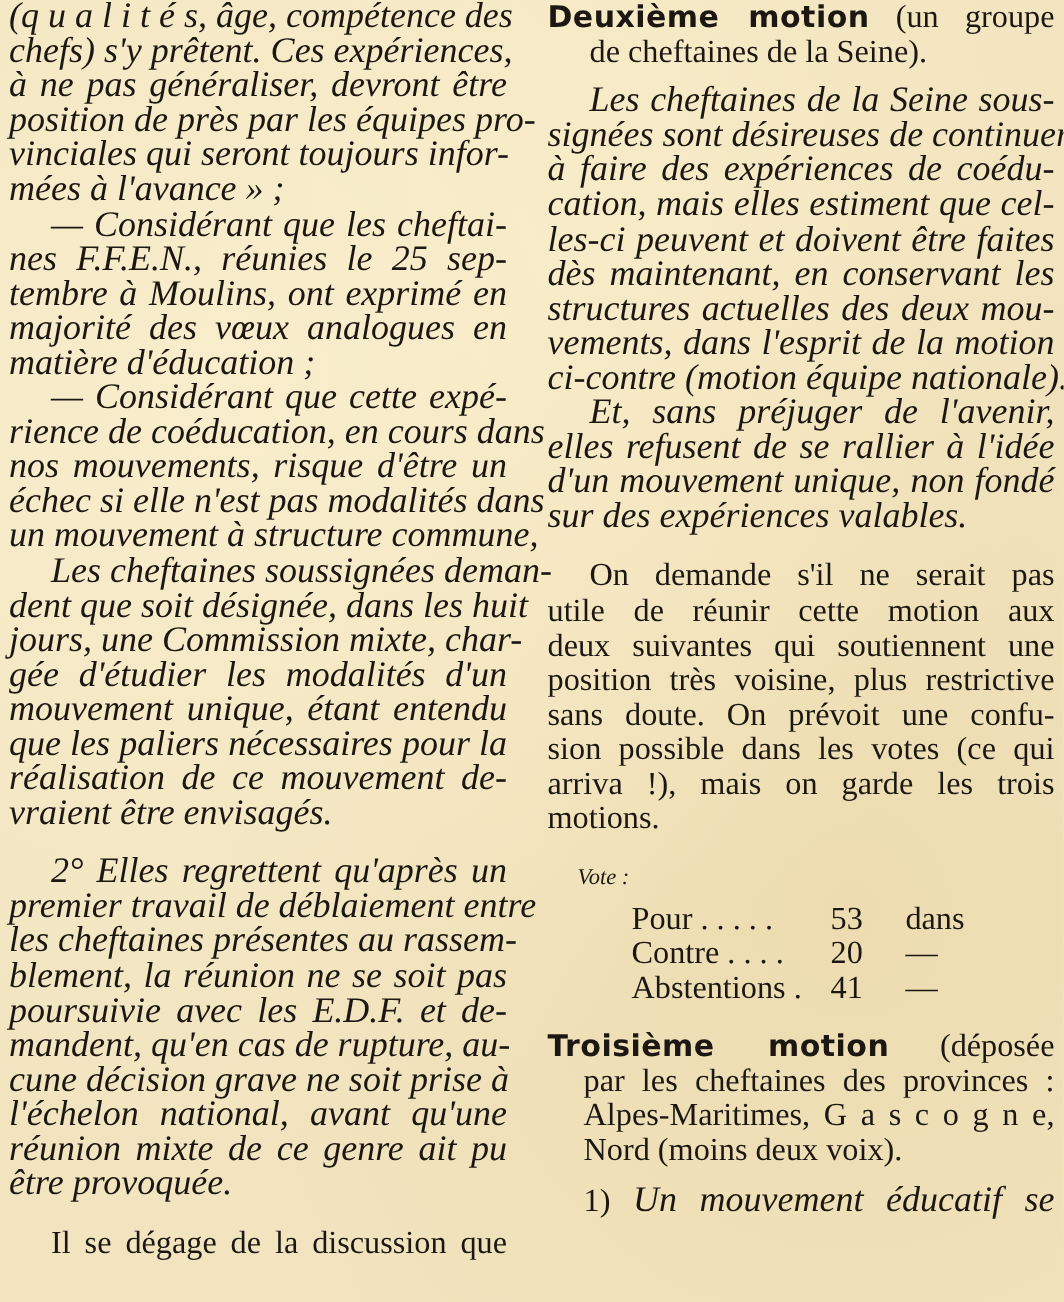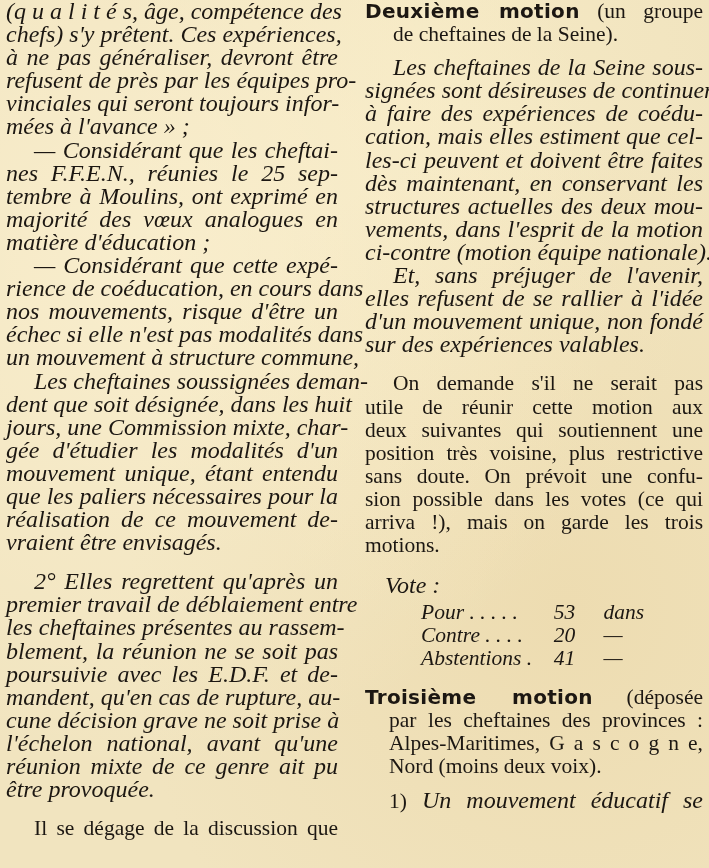--- a/index.html
+++ b/index.html
@@ -25,37 +25,37 @@
   }
   .it { font-style: italic; font-family: "Liberation Serif", "DejaVu Serif", serif; font-size: 24px; }
   .rm { font-family: "Liberation Serif", "DejaVu Serif", serif; font-size: 21.5px; }
   .last { text-align-last: left; }
   .indent { padding-left: 28px; box-sizing: border-box; }
   .hang { padding-left: 24px; box-sizing: border-box; }
   .gap-s { height: 10px; }
   .gap-m { height: 16px; }
   .bold-head { font-weight: bold; font-family: "DejaVu Sans", sans-serif; font-style: normal; font-size: 20px; letter-spacing: 0.3px; }
   .vote-table { margin-left: 56px; width: 230px; font-family: "Liberation Serif", serif; font-size: 21.5px; }
-  .vote-row { display: flex; line-height: 23px; height: 23px; font-style: italic; }
+  .vote-row { display: flex; line-height: 23px; height: 23px; }
   .vote-label { width: 140px; white-space: nowrap; }
   .vote-num { width: 40px; }
   .vote-unit { width: 50px; padding-left: 12px; }
-  .vote-title { margin-left: 20px; font-style: italic; font-family: "Liberation Serif", serif; font-size: 24px; line-height: 24px; height: 28px; }
+  .vote-title { margin-left: 20px; font-style: italic; font-family: "Liberation Serif", serif; font-size: 15px; line-height: 24px; height: 28px; }
 </style>
 </head>
 <body>
 
 <div class="page">
 
   <div class="col col-left">
     <div>
       <span class="line it">(q u a l i t é s, âge, compétence des</span>
       <span class="line it">chefs) s'y prêtent. Ces expériences,</span>
       <span class="line it">à ne pas généraliser, devront être</span>
-      <span class="line it">refusent de près par les équipes pro-</span>
+      <span class="line it">position de près par les équipes pro-</span>
       <span class="line it">vinciales qui seront toujours infor-</span>
       <span class="line it last">mées à l'avance » ;</span>
     </div>
     <div>
       <span class="line it indent">— Considérant que les cheftai-</span>
       <span class="line it">nes F.F.E.N., réunies le 25 sep-</span>
       <span class="line it">tembre à Moulins, ont exprimé en</span>
       <span class="line it">majorité des vœux analogues en</span>
       <span class="line it last">matière d'éducation ;</span>
     </div>

